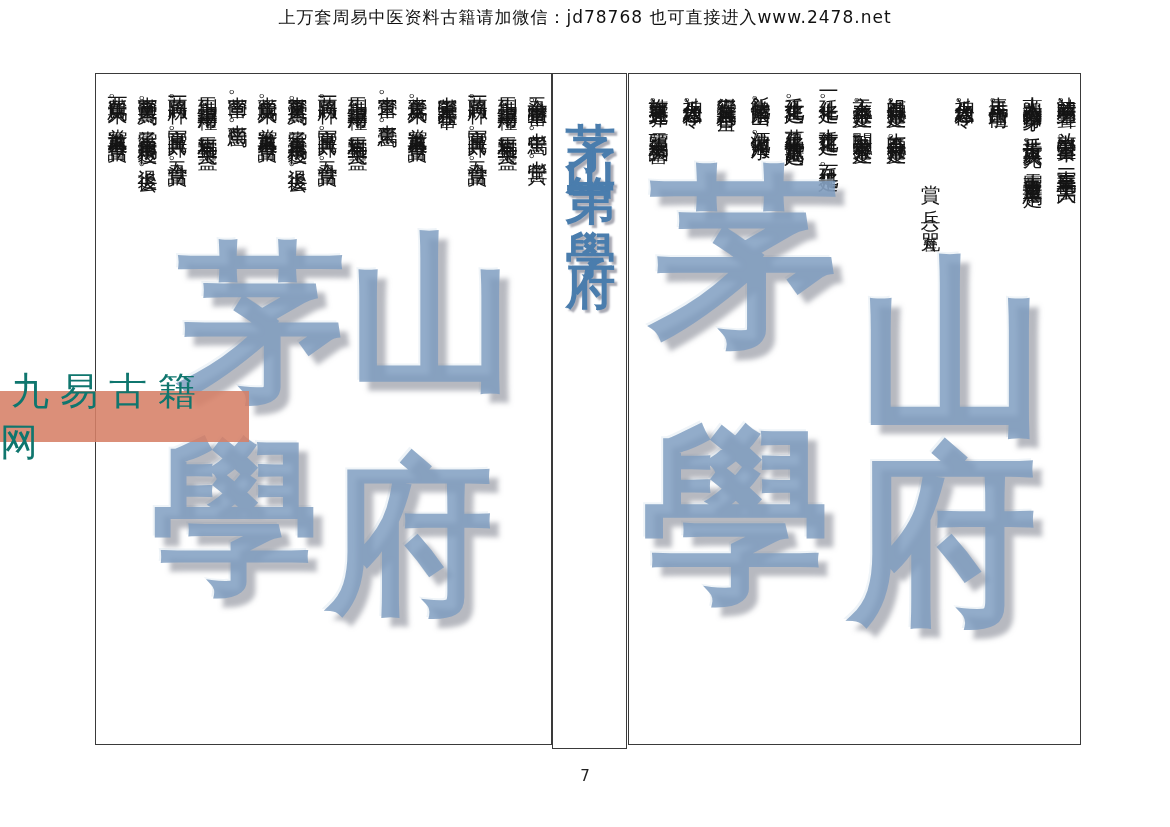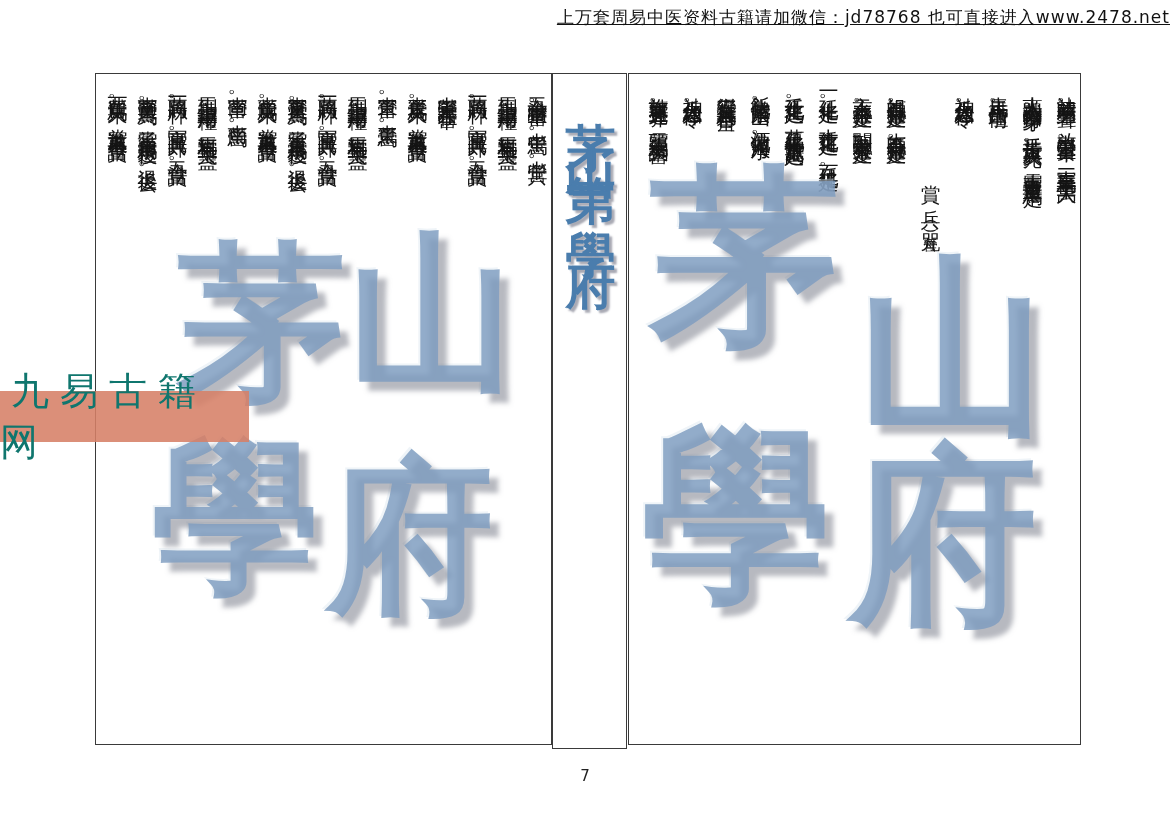--- a/index.html
+++ b/index.html
@@ -1,23 +1,23 @@
 <!DOCTYPE html>
 <html><head>
 <meta charset="utf-8">
 <style>
   html,body{margin:0;padding:0;}
   body{
     width:1170px;height:827px;position:relative;background:#ffffff;
     font-family:"DejaVu Serif", serif;overflow:hidden;
   }
   .page-header{
-    position:absolute;top:6px;left:0;width:1170px;text-align:right;
+    position:absolute;top:6px;left:0;width:1170px;text-align:center;
     font-family:"DejaVu Sans", sans-serif;font-size:17px;color:#111;
-    letter-spacing:1px;z-index:2;text-decoration:underline;
+    letter-spacing:1px;z-index:2;
   }
   
   .pagebox{
     position:absolute;border:1px solid #3a3a3a;background:#fff;box-sizing:border-box;z-index:1;
   }
   #leftbox{left:95px;top:73px;width:457px;height:672px;}
   #gutterbox{left:552px;top:73px;width:75px;height:676px;z-index:6;background:#fff;}
   #rightbox{left:628px;top:73px;width:453px;height:672px;}
   .cols{
     position:absolute;top:0;right:0;bottom:0;left:0;

